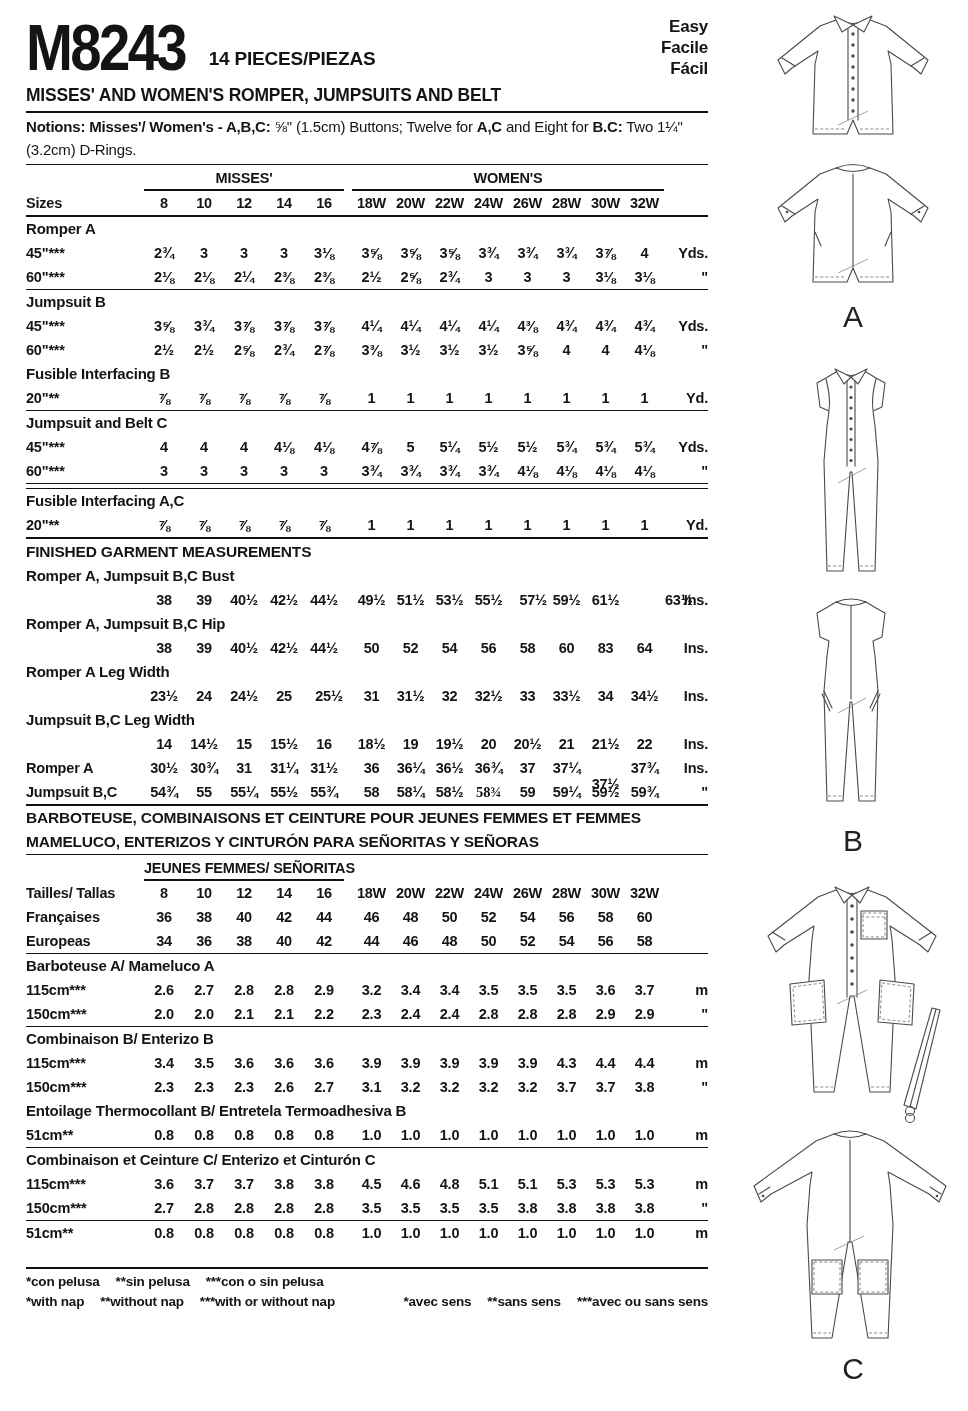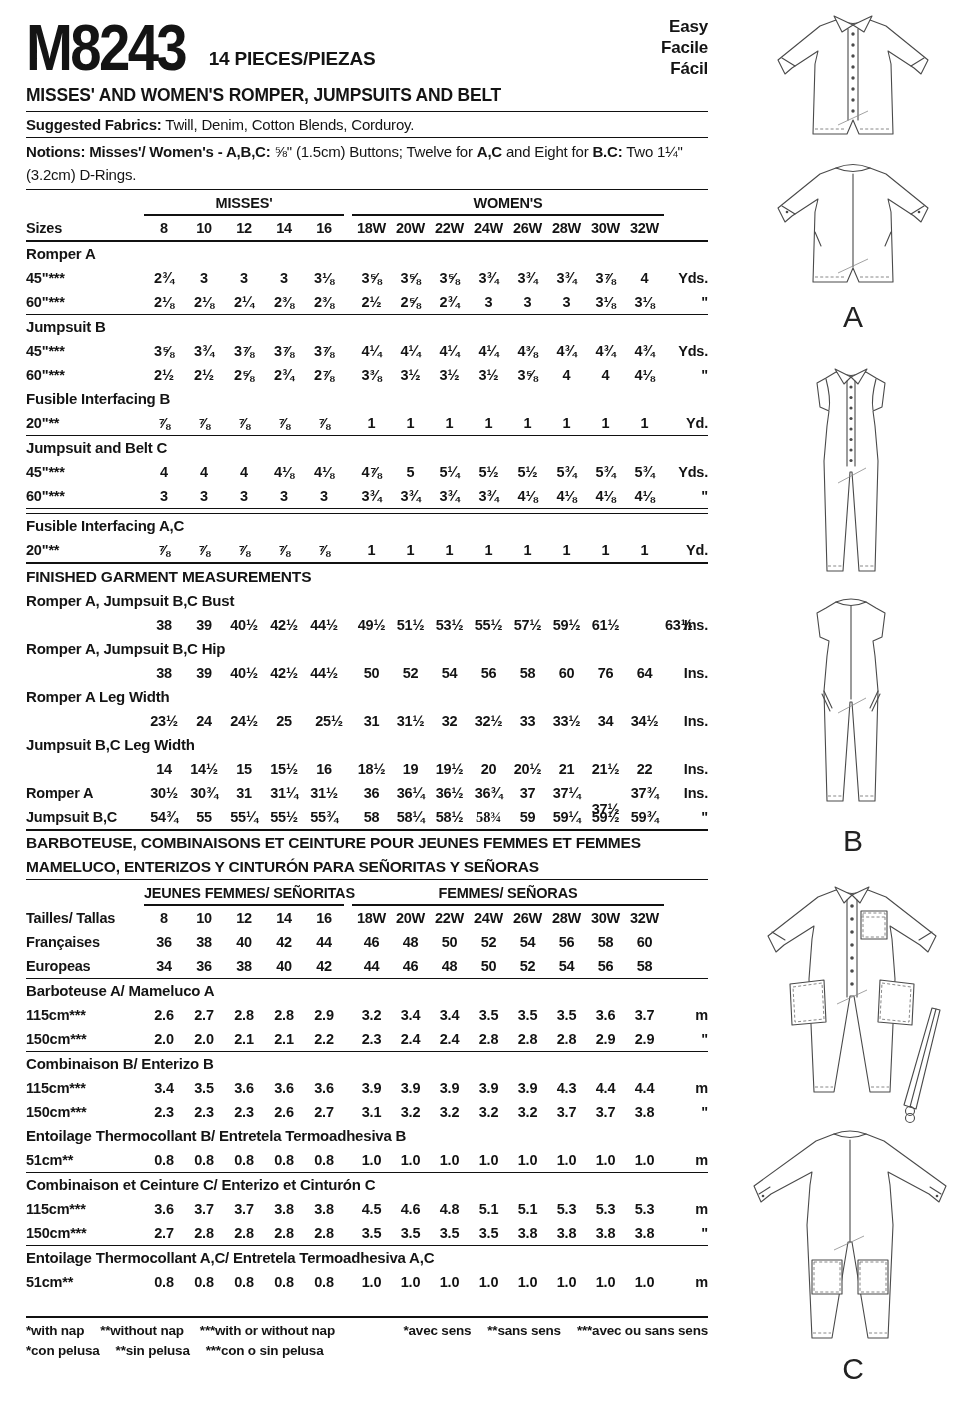--- a/index.html
+++ b/index.html
@@ -53,24 +53,20 @@
     <div class="m-number">M8243</div>
     <div class="pieces">14 PIECES/PIEZAS</div>
     <div class="easy">
       <div>Easy</div>
       <div>Facile</div>
       <div>Fácil</div>
     </div>
   </div>
   <div class="main-title">MISSES' AND WOMEN'S ROMPER, JUMPSUITS AND BELT</div>
   <div class="rule"></div>
-  <div class="infoline">
-    <span class="b">Suggested Fabrics:</span>
-    <span>Twill, Denim, Cotton Blends, Corduroy.</span>
-  </div>
   <div class="rule"></div>
   <div class="infoline wrap" id="notions-line"><span class="b">Notions: Misses'/ Women's - A,B,C:</span><span> ⅝" (1.5cm) Buttons; Twelve for </span><span class="b">A,C</span><span> and Eight for </span><span class="b">B.C:</span><span> Two 1¼" (3.2cm) D-Rings.</span></div>
   <div class="rule"></div>
 
   <div class="grid ghdr">
     <div class="gspan1">MISSES'</div>
     <div class="gspan2">WOMEN'S</div>
   </div>
   <div id="sizes-row-host">
       <div class="grid trow ">
@@ -246,41 +242,41 @@
         <div class="lbl"></div>
         <div class="val" style="grid-column: 2;">38</div>
         <div class="val" style="grid-column: 3;">39</div>
         <div class="val" style="grid-column: 4;">40½</div>
         <div class="val" style="grid-column: 5;">42½</div>
         <div class="val" style="grid-column: 6;">44½</div>
         <div class="val" style="grid-column: 8;">49½</div>
         <div class="val" style="grid-column: 9;">51½</div>
         <div class="val" style="grid-column: 10;">53½</div>
         <div class="val" style="grid-column: 11;">55½</div>
-        <div class="val" style="grid-column: 12;">57½</div>
+        <div class="val" style="grid-column: 12; text-align: right;">57½</div>
         <div class="val" style="grid-column: 13;">59½</div>
         <div class="val" style="grid-column: 14;">61½</div>
         <div class="val" style="grid-column: 15; margin-left: 40px;">63½</div>
         <div class="unit">Ins.</div>
       </div>
       <div class="sect">Romper A, Jumpsuit B,C Hip</div>
       <div class="grid trow">
         <div class="lbl"></div>
         <div class="val" style="grid-column: 2;">38</div>
         <div class="val" style="grid-column: 3;">39</div>
         <div class="val" style="grid-column: 4;">40½</div>
         <div class="val" style="grid-column: 5;">42½</div>
         <div class="val" style="grid-column: 6;">44½</div>
         <div class="val" style="grid-column: 8;">50</div>
         <div class="val" style="grid-column: 9;">52</div>
         <div class="val" style="grid-column: 10;">54</div>
         <div class="val" style="grid-column: 11;">56</div>
         <div class="val" style="grid-column: 12;">58</div>
         <div class="val" style="grid-column: 13;">60</div>
-        <div class="val" style="grid-column: 14;">76</div>
+        <div class="val" style="grid-column: 14;">83</div>
         <div class="val" style="grid-column: 15;">64</div>
         <div class="unit">Ins.</div>
       </div>
       <div class="sect">Romper A Leg Width</div>
       <div class="grid trow">
         <div class="lbl"></div>
         <div class="val" style="grid-column: 2;">23½</div>
         <div class="val" style="grid-column: 3;">24</div>
         <div class="val" style="grid-column: 4;">24½</div>
         <div class="val" style="grid-column: 5;">25</div>
@@ -348,21 +344,20 @@
         <div class="unit">"</div>
       </div>
     </div>
   <div class="rule2"></div>
 
   <div class="btitle">BARBOTEUSE, COMBINAISONS ET CEINTURE POUR JEUNES FEMMES ET FEMMES</div>
   <div class="btitle">MAMELUCO, ENTERIZOS Y CINTURÓN PARA SEÑORITAS Y SEÑORAS</div>
   <div class="rule"></div>
   <div class="grid ghdr">
     <div class="gspan1">JEUNES FEMMES/ SEÑORITAS</div>
-    <div class="gspan2">FEMMES/ SEÑORAS</div>
   </div>
   <div id="bsizes-host">
       <div class="grid trow ">
         <div class="lbl">Tailles/ Tallas</div>
         <div class="val" style="grid-column: 2;">8</div>
         <div class="val" style="grid-column: 3;">10</div>
         <div class="val" style="grid-column: 4;">12</div>
         <div class="val" style="grid-column: 5;">14</div>
         <div class="val" style="grid-column: 6;">16</div>
         <div class="val" style="grid-column: 8;">18W</div>
@@ -528,21 +523,20 @@
         <div class="val" style="grid-column: 9;">3.5</div>
         <div class="val" style="grid-column: 10;">3.5</div>
         <div class="val" style="grid-column: 11;">3.5</div>
         <div class="val" style="grid-column: 12;">3.8</div>
         <div class="val" style="grid-column: 13;">3.8</div>
         <div class="val" style="grid-column: 14;">3.8</div>
         <div class="val" style="grid-column: 15;">3.8</div>
         <div class="unit">"</div>
       </div>
       <div class="rule"></div>
-      <div class="sect">Entoilage Thermocollant A,C/ Entretela Termoadhesiva A,C</div>
       <div class="grid trow">
         <div class="lbl">51cm**</div>
         <div class="val" style="grid-column: 2;">0.8</div>
         <div class="val" style="grid-column: 3;">0.8</div>
         <div class="val" style="grid-column: 4;">0.8</div>
         <div class="val" style="grid-column: 5;">0.8</div>
         <div class="val" style="grid-column: 6;">0.8</div>
         <div class="val" style="grid-column: 8;">1.0</div>
         <div class="val" style="grid-column: 9;">1.0</div>
         <div class="val" style="grid-column: 10;">1.0</div>
@@ -552,36 +546,36 @@
         <div class="val" style="grid-column: 14;">1.0</div>
         <div class="val" style="grid-column: 15;">1.0</div>
         <div class="unit">m</div>
       </div>
     </div>
 
   <div class="gap"></div>
   <div class="rule2"></div>
   <div class="fn">
     <div class="fnrow">
+      <span class="fgroup" id="fn-es">
+          <span>*con pelusa</span>
+          <span>**sin pelusa</span>
+          <span>***con o sin pelusa</span>
+        </span>
+    </div>
+    <div class="fnrow">
       <span class="fgroup" id="fn-en">
           <span>*with nap</span>
           <span>**without nap</span>
           <span>***with or without nap</span>
         </span>
       <span class="fgroup right" id="fn-fr">
           <span>*avec sens</span>
           <span>**sans sens</span>
           <span>***avec ou sans sens</span>
-        </span>
-    </div>
-    <div class="fnrow">
-      <span class="fgroup" id="fn-es">
-          <span>*con pelusa</span>
-          <span>**sin pelusa</span>
-          <span>***con o sin pelusa</span>
         </span>
     </div>
   </div>
 </div>
 
 <div class="rightcol">
 
   <svg style="left:30px;top:12px;" width="170" height="140" viewBox="0 0 170 140">
     <path class="artf" d="M68,8 L52,14 L10,48 L17,62 L24,56 L50,39 L47,52 L45,122 L79,122 L85,108 L91,122 L125,122 L123,52 L120,39 L146,56 L153,62 L160,48 L118,14 L102,8 Q85,15 68,8 Z"></path>
     <path class="artf" d="M85,13 L66,4 L74,20 Z"></path>

